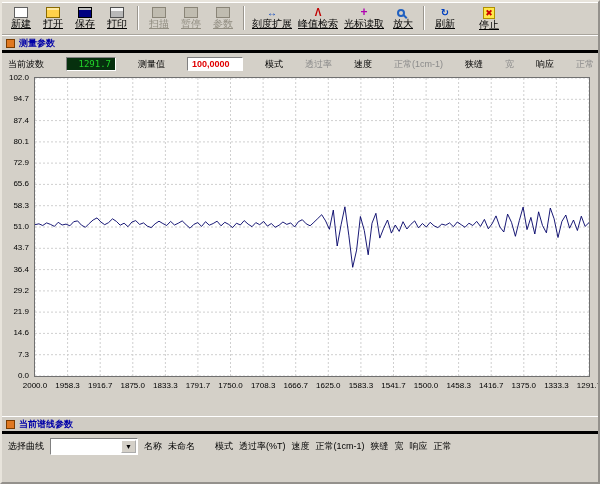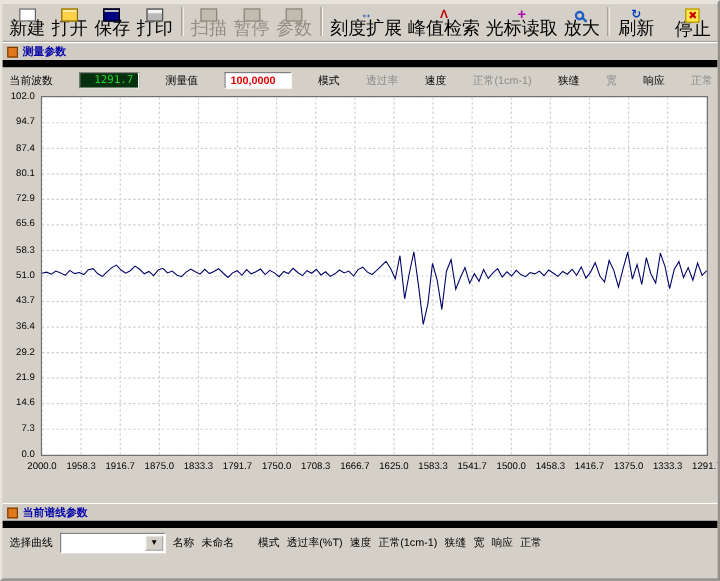--- a/index.html
+++ b/index.html
@@ -16,21 +16,21 @@
   .title-text{flex:1;font-size:10px;font-weight:bold;letter-spacing:1px;white-space:nowrap;overflow:hidden;}
   .win-btn{width:15px;height:13px;margin-left:1px;background:#d4d0c8;color:#000;
     border:1px outset #fff;font-size:8px;line-height:11px;text-align:center;}
   
   .menubar{height:17px;display:flex;align-items:center;padding:0 3px;border-bottom:1px solid #a8a49c;}
   .menu-item{padding:2px 6px;white-space:nowrap;}
   
   .toolbar{height:30px;display:flex;align-items:center;padding:1px 3px;box-shadow:inset 0 1px 0 #fff;border-bottom:1px solid #a8a49c;}
   .tbtn{display:flex;flex-direction:column;align-items:center;justify-content:center;
     min-width:26px;height:27px;padding:0 2px;border:1px solid transparent;}
-  .tlabel{font-size:15px;line-height:10px;white-space:nowrap;}
+  .tlabel{font-size:10px;line-height:10px;white-space:nowrap;text-decoration:underline;}
   .disabled .tlabel{color:#928e82;}
   .tsep{width:0;height:24px;border-left:1px solid #9a968e;border-right:1px solid #fff;margin:0 4px;}
   .tgap{width:12px;}
   
   .ic{display:block;width:14px;height:11px;margin-bottom:1px;position:relative;box-sizing:border-box;}
   .ic-new{background:#fff;border:1px solid #606060;}
   .ic-open{background:#ffd24a;border:1px solid #8a6a00;box-shadow:inset 0 2px 0 #ffe9a0;}
   .ic-save{background:#000080;border:1px solid #000;box-shadow:inset 0 2px 0 #c0c0c0;}
   .ic-print{background:#b8b8b8;border:1px solid #505050;box-shadow:inset 0 3px 0 #f4f4f4;}
   .ic-gdis{background:#c0bcb0;border:1px solid #8a8578;}
@@ -38,21 +38,21 @@
   .icg-scale{color:#0040c0;}
   .icg-peak{color:#c00000;}
   .icg-cursor{color:#b000b0;font-size:12px;line-height:11px;}
   .icg-refresh{color:#0040c0;font-family:"DejaVu Sans",sans-serif;}
   .ic-zoom{width:8px;height:8px;border:2px solid #2060c0;border-radius:50%;margin:1px 4px 2px 0;}
   .ic-zoom::after{content:"";position:absolute;width:2px;height:5px;background:#2060c0;right:-3px;bottom:-4px;transform:rotate(-45deg);}
   .ic-stop{width:12px;height:12px;background:#ffe84a;border:1px solid #b09000;color:#cc0000;
     font-size:9px;line-height:11px;text-align:center;font-weight:bold;}
   
   .band{height:14px;display:flex;align-items:center;gap:4px;padding:0 4px;
-    border-top:1px solid #fff;border-bottom:6px solid #000000;background:#d0ccc4;}
+    border-top:1px solid #fff;border-bottom:3px solid #000000;background:#d0ccc4;}
   .band-sq{width:7px;height:7px;background:#e07820;border:1px solid #7a3c00;}
   .band-title{color:#0000a8;font-weight:bold;white-space:nowrap;}
   
   .param-row{height:18px;display:flex;align-items:flex-end;gap:22px;padding:0 6px;}
   .plabel{white-space:nowrap;}
   .led{background:#06300e;color:#22d42a;font-family:"DejaVu Sans Mono",monospace;font-size:9px;
     padding:1px 4px;min-width:40px;text-align:right;border:1px solid;border-color:#808080 #fff #fff #808080;}
   .valbox{background:#fff;color:#e00000;font-weight:bold;padding:1px 4px;min-width:46px;
     border:1px solid;border-color:#808080 #fff #fff #808080;margin-top:30px;}
   .pval-dim{color:#8a8a8a;white-space:nowrap;}

